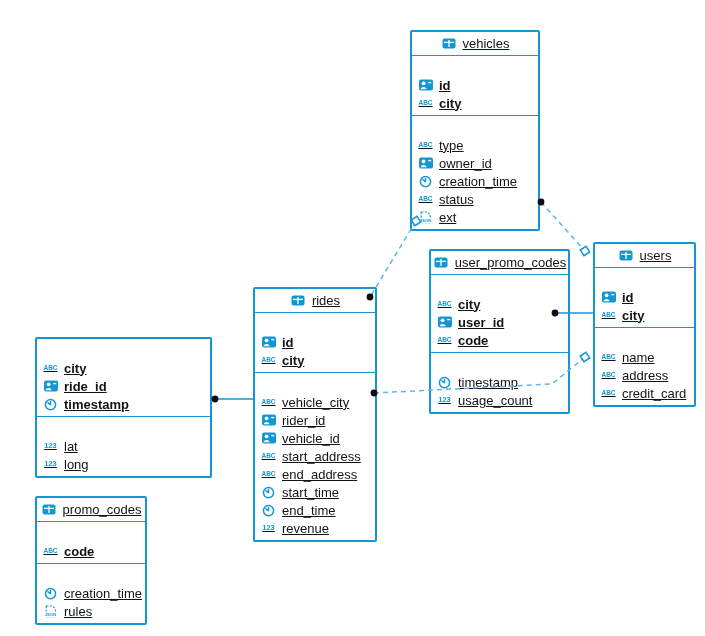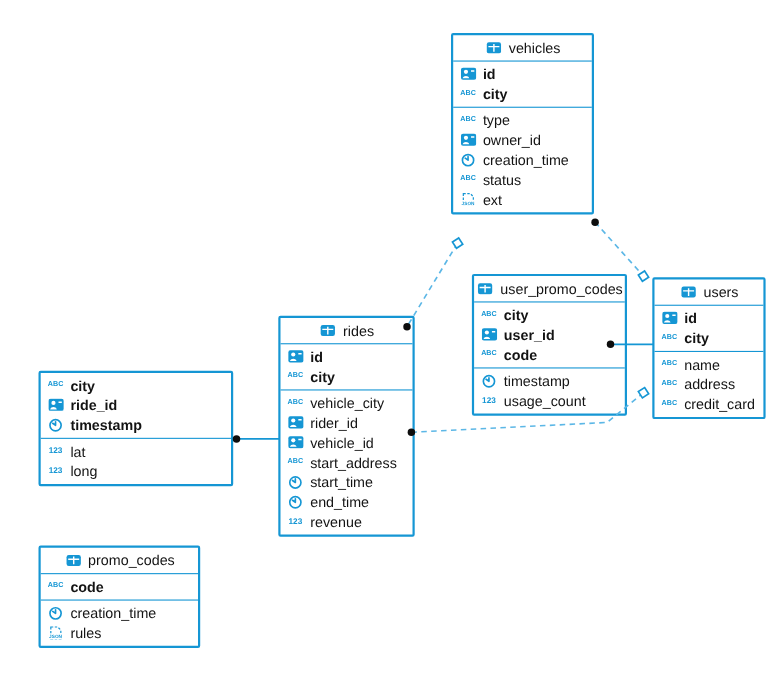--- a/index.html
+++ b/index.html
@@ -9,28 +9,28 @@
     --text:#131313;
   }
   html,body{margin:0;padding:0;}
   body{
     width:705px;height:636px;position:relative;background:#ffffff;
     font-family:"Liberation Sans", sans-serif;color:var(--text);overflow:hidden;
   }
   #canvas{position:absolute;inset:0;}
   .table-card{
     position:absolute;background:#fff;border:2px solid var(--accent);
-    border-radius:2px;box-sizing:border-box;z-index:2;
+    border-radius:2px;box-sizing:border-box;z-index:2;text-decoration:underline;
   }
   .table-header{
     display:flex;align-items:center;justify-content:center;gap:5px;
     height:23px;border-bottom:1.5px solid var(--accent);
     font-size:13px;color:var(--text);white-space:nowrap;
   }
-  .section{padding:2px 0 3px 0;}
+  .section{padding:2px 0 3px 0;margin-top:18px;}
   .section.pk{border-bottom:1.5px solid var(--accent);}
   .col-row{
     display:flex;align-items:center;gap:5px;height:18px;
     padding:0 5px;font-size:13px;white-space:nowrap;
   }
   .col-row.pk{font-weight:bold;}
   .icon-cell{
     width:17px;flex:none;display:flex;align-items:center;justify-content:center;
   }
   .txt-icon{
@@ -174,21 +174,21 @@
           <span>timestamp</span>
         </div>
         <div class="col-row">
           <span class="icon-cell">
             <span class="num-icon">123</span>
           </span>
           <span>usage_count</span>
         </div>
       </div>
     </div>
-    <div class="table-card" style="left: 593px; top: 252px; width: 103px;">
+    <div class="table-card" style="left: 593px; top: 242px; width: 103px;">
       <div class="table-header">
         <span class="icon-cell">
           <svg width="14" height="11" viewBox="0 0 14 11">
             <rect x="0.5" y="0.5" width="13" height="10" rx="2" fill="#1596d4"></rect>
             <line x1="2" y1="4.4" x2="12" y2="4.4" stroke="#fff" stroke-width="1.3"></line>
             <line x1="7" y1="2" x2="7" y2="9" stroke="#fff" stroke-width="1.3"></line>
           </svg>
         </span>
         <span>users</span>
       </div>
@@ -292,20 +292,26 @@
           <span>vehicle_id</span>
         </div>
         <div class="col-row">
           <span class="icon-cell">
             <span class="txt-icon">ABC</span>
           </span>
           <span>start_address</span>
         </div>
         <div class="col-row">
           <span class="icon-cell">
+            <span class="txt-icon">ABC</span>
+          </span>
+          <span>end_address</span>
+        </div>
+        <div class="col-row">
+          <span class="icon-cell">
             <svg width="13" height="13" viewBox="0 0 13 13">
               <circle cx="6.5" cy="6.6" r="5.1" fill="none" stroke="#1596d4" stroke-width="1.5"></circle>
               <path d="M6.5 6.6 L6.5 3.4 M6.5 6.6 L3.9 4.8" fill="none" stroke="#1596d4" stroke-width="1.5" stroke-linecap="round"></path>
             </svg>
           </span>
           <span>start_time</span>
         </div>
         <div class="col-row">
           <span class="icon-cell">
             <svg width="13" height="13" viewBox="0 0 13 13">
@@ -360,21 +366,21 @@
           <span>lat</span>
         </div>
         <div class="col-row">
           <span class="icon-cell">
             <span class="num-icon">123</span>
           </span>
           <span>long</span>
         </div>
       </div>
     </div>
-    <div class="table-card" style="left: 35px; top: 496px; width: 147px;">
+    <div class="table-card" style="left: 35px; top: 496px; width: 112px;">
       <div class="table-header">
         <span class="icon-cell">
           <svg width="14" height="11" viewBox="0 0 14 11">
             <rect x="0.5" y="0.5" width="13" height="10" rx="2" fill="#1596d4"></rect>
             <line x1="2" y1="4.4" x2="12" y2="4.4" stroke="#fff" stroke-width="1.3"></line>
             <line x1="7" y1="2" x2="7" y2="9" stroke="#fff" stroke-width="1.3"></line>
           </svg>
         </span>
         <span>promo_codes</span>
       </div>

